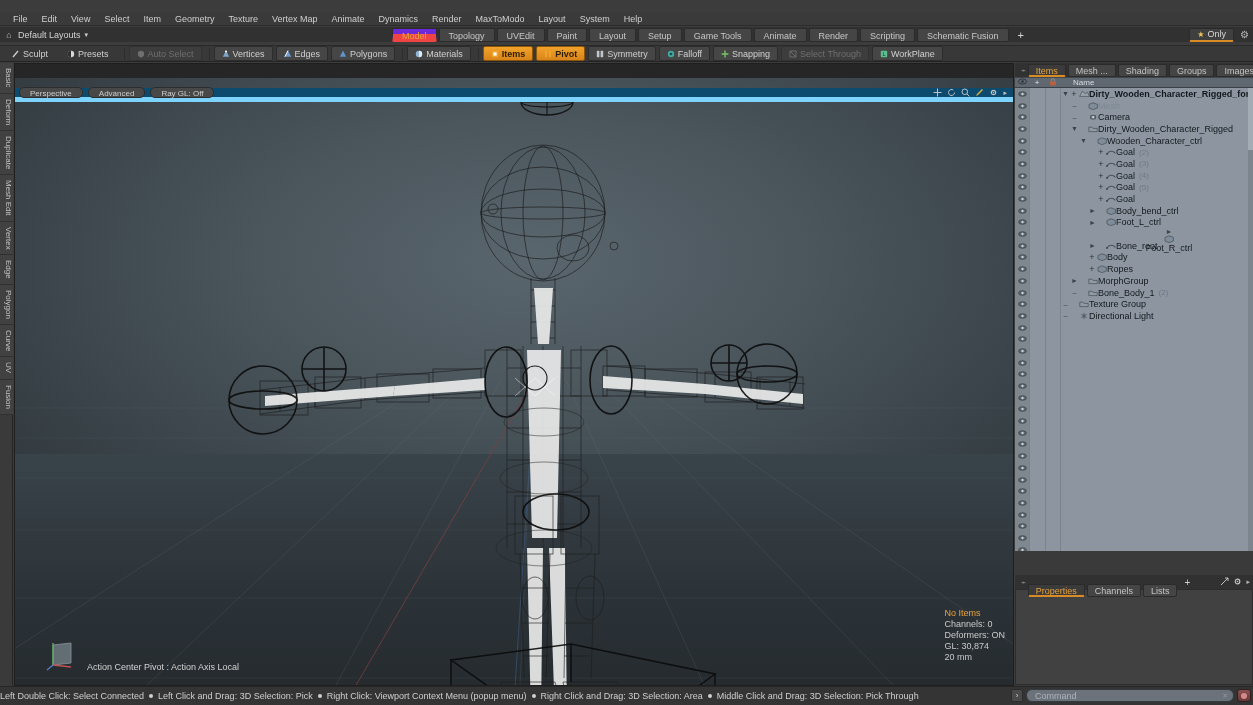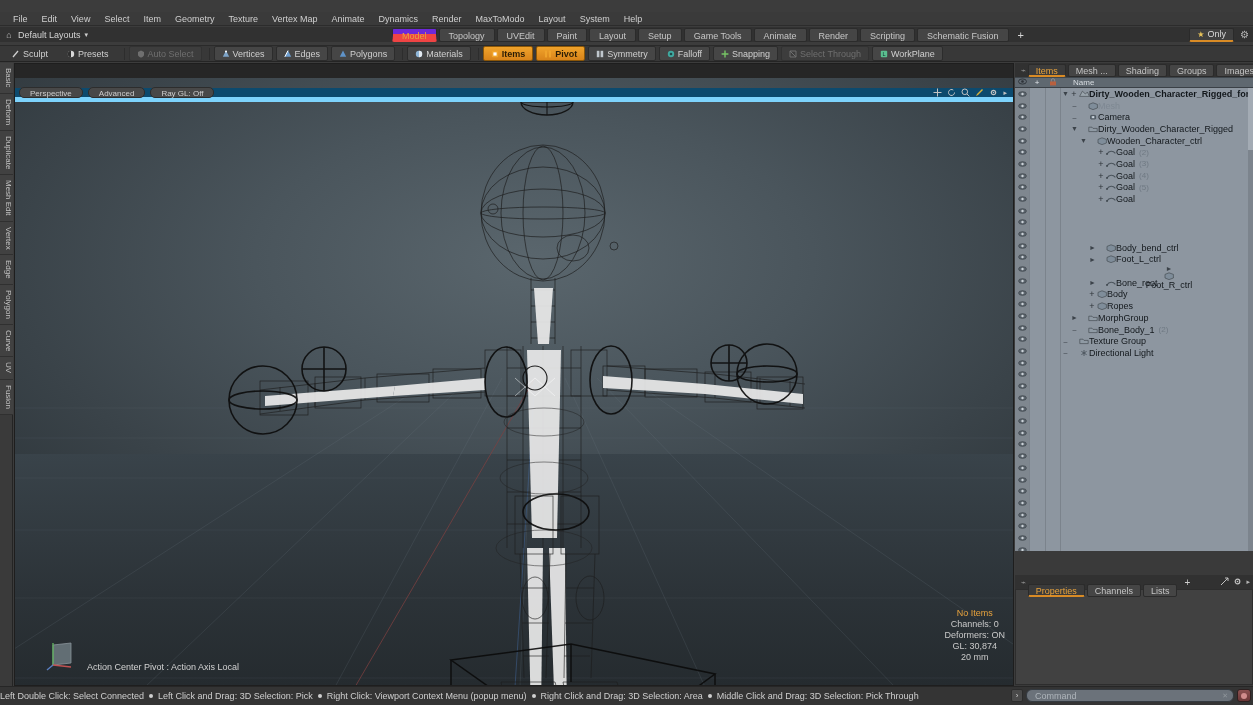--- a/index.html
+++ b/index.html
@@ -119,21 +119,21 @@
   .vp-sky {
     position: absolute; inset: 0;
     background:
       radial-gradient(ellipse 70% 60% at 52% 30%, #5a666d 0%, #4a555c 40%, #3a4349 75%, #2f373c 100%);
   }
   .vp-floor {
     position: absolute; left: 0; right: 0; top: 62%; bottom: 0;
     background: linear-gradient(#39434a, #2c3338 60%, #252b2f);
   }
   .vp-hud {
-    position: absolute; right: 8px; bottom: 22px; text-align: center;
+    position: absolute; right: 8px; bottom: 22px; text-align: left;
     font-size: 9px; color: #c9c9c9; line-height: 11px; z-index: 5;
   }
   .vp-hud .no-items { color: #e8a33d; }
   .vp-action {
     position: absolute; left: 72px; bottom: 13px;
     font-size: 9px; color: #d2d2d2; z-index: 5;
   }
   .vp-gizmo { position: absolute; left: 30px; bottom: 14px; width: 34px; height: 34px; z-index: 5; }
 
   
@@ -1001,21 +1001,21 @@
             <span class="twist"></span>
             <span class="expand">+</span>
             <span class="ticon">
               <svg width="10" height="8" viewBox="0 0 10 8">
                 <path d="M1 6 C3 2.4 7 2.4 9.4 5.4" stroke="#4b545c" stroke-width="1.1" fill="none"></path>
                 <circle cx="1" cy="6" r="0.9" fill="#3b434a"></circle>
               </svg>
             </span>
             <span class="lbl">Goal</span>
           </div>
-          <div class="row" style="padding-left: 27px; margin-top: 37px;">
+          <div class="row" style="padding-left: 27px;">
             <span class="twist">►</span>
             <span class="expand"></span>
             <span class="ticon">
               <svg width="10" height="8" viewBox="0 0 10 8">
                 <path d="M1 2.4 L5 0.8 L9.4 2.4 L9.4 6 L5 7.6 L1 6 Z" fill="#7f8d9a" stroke="#3a4147" stroke-width="0.6"></path>
               </svg>
             </span>
             <span class="lbl">Body_bend_ctrl</span>
           </div>
           <div class="row" style="padding-left: 27px;">

